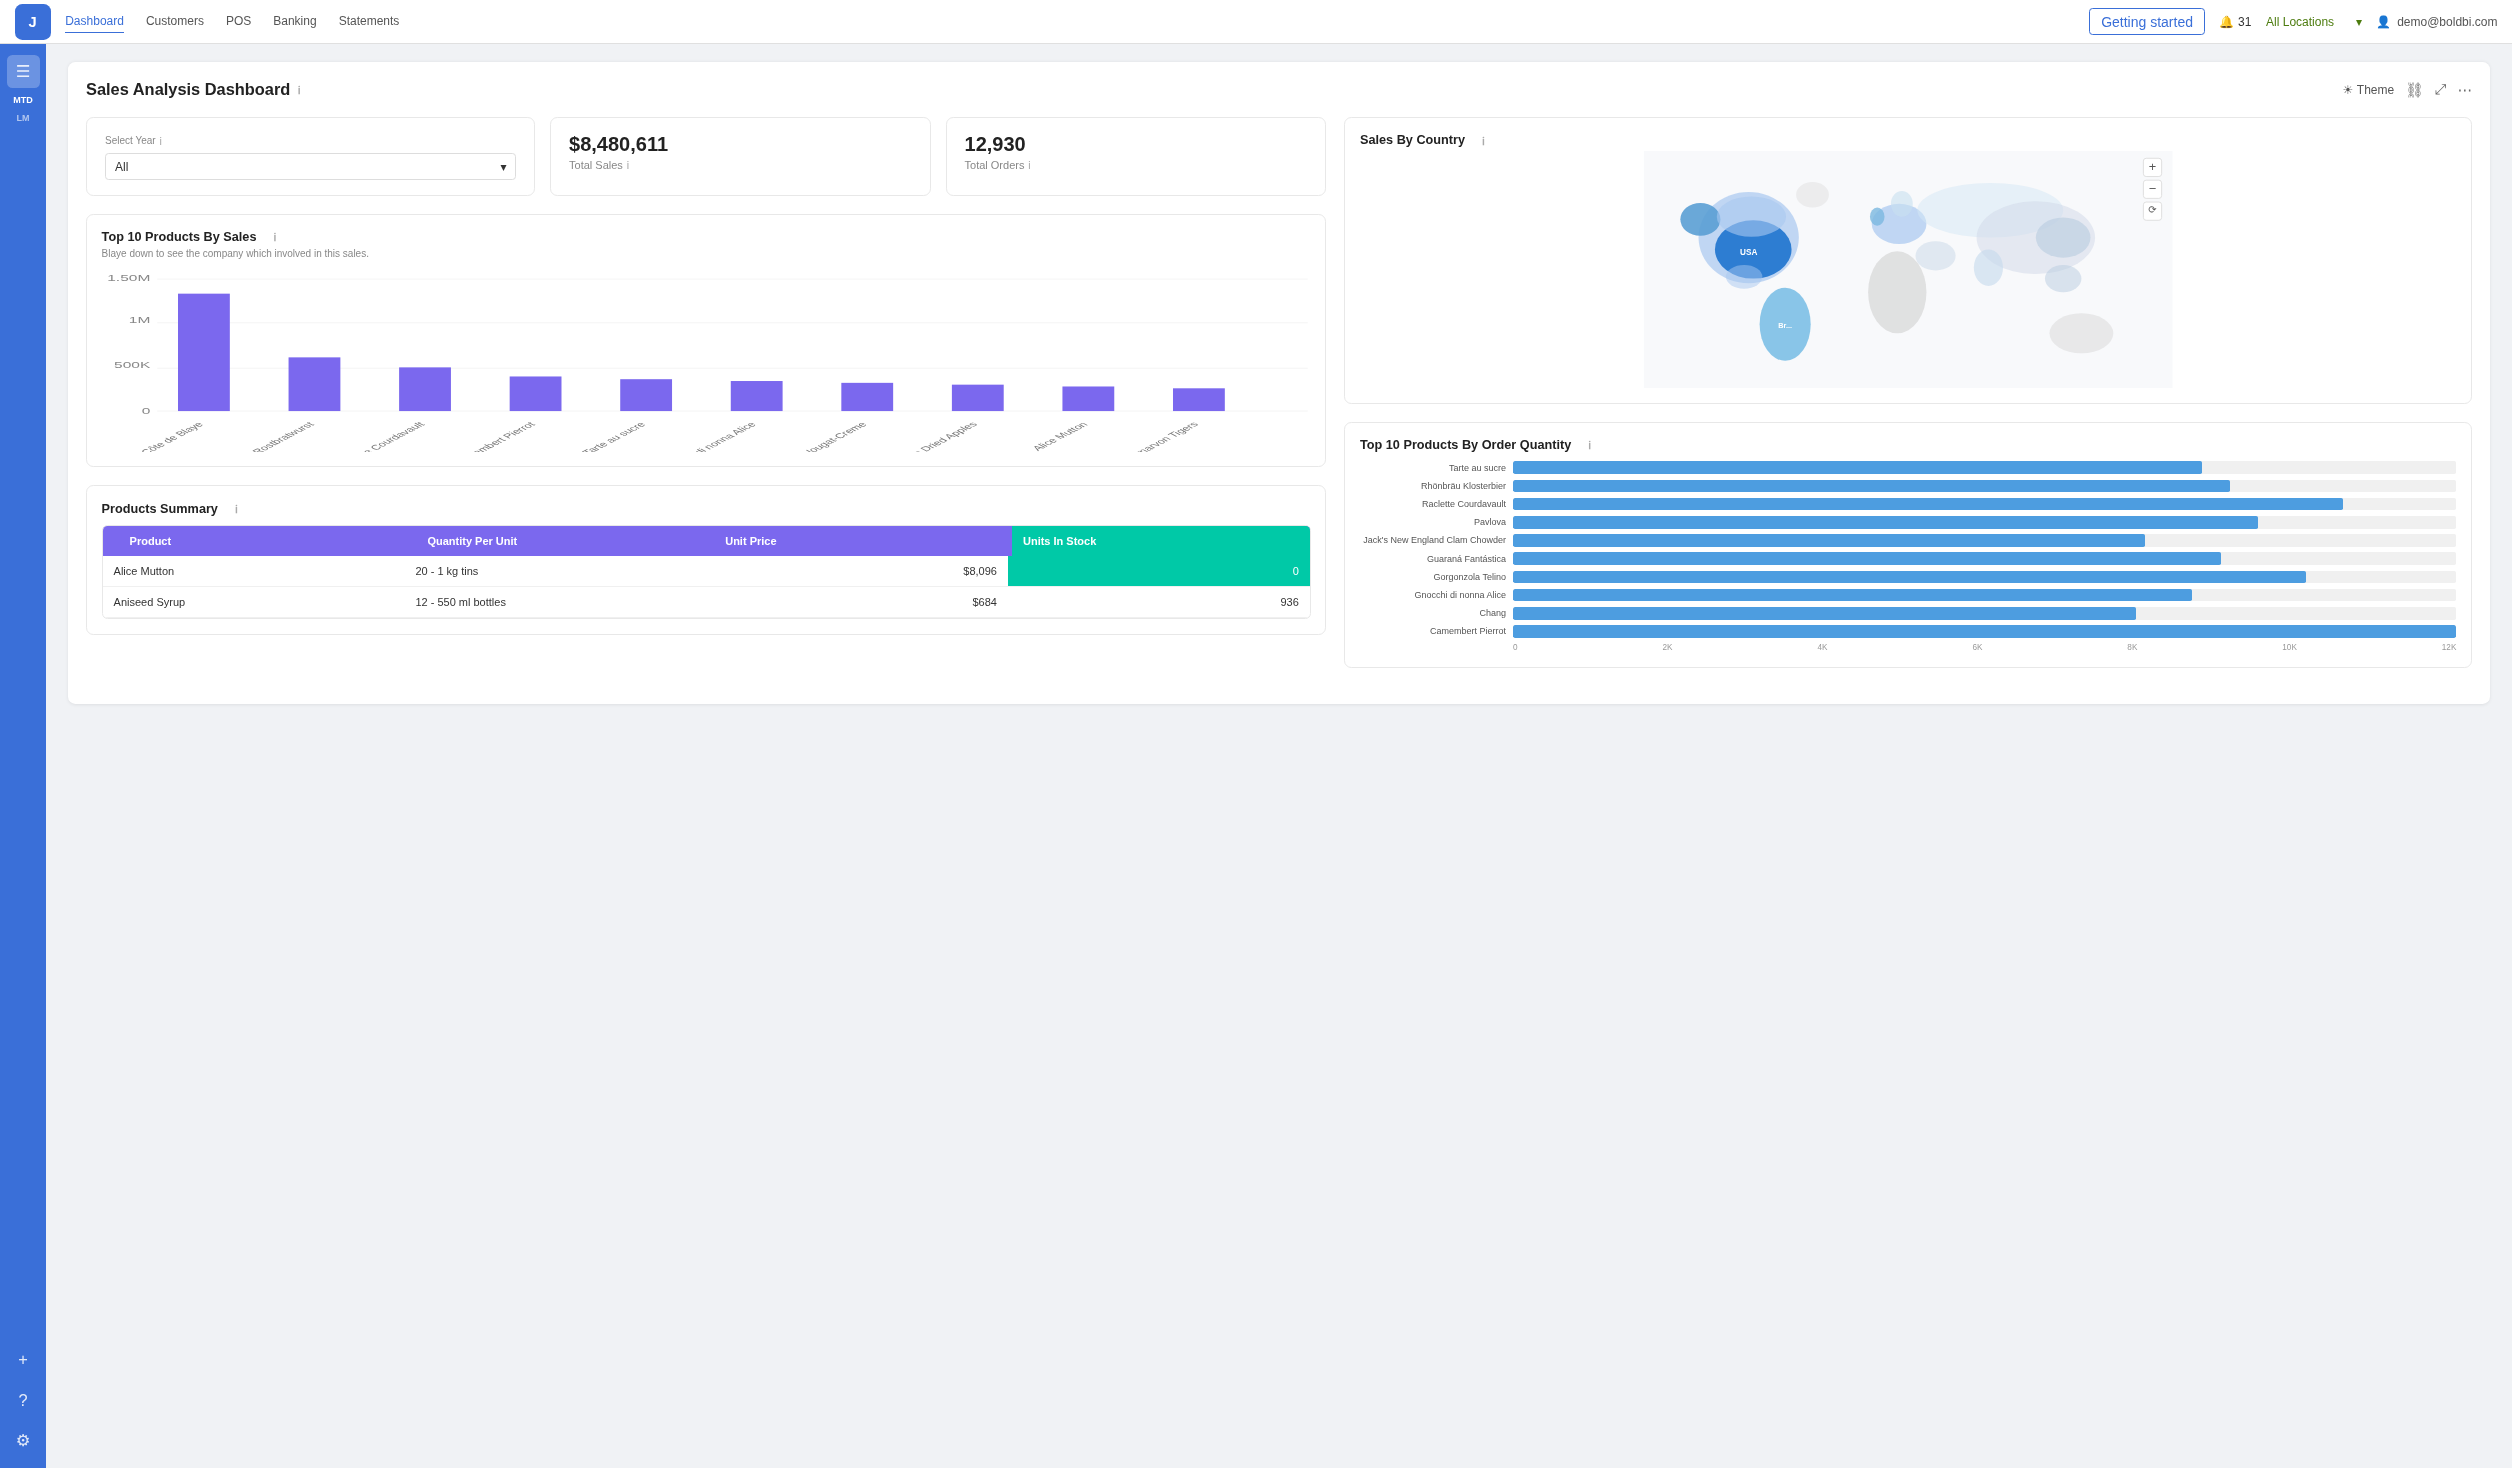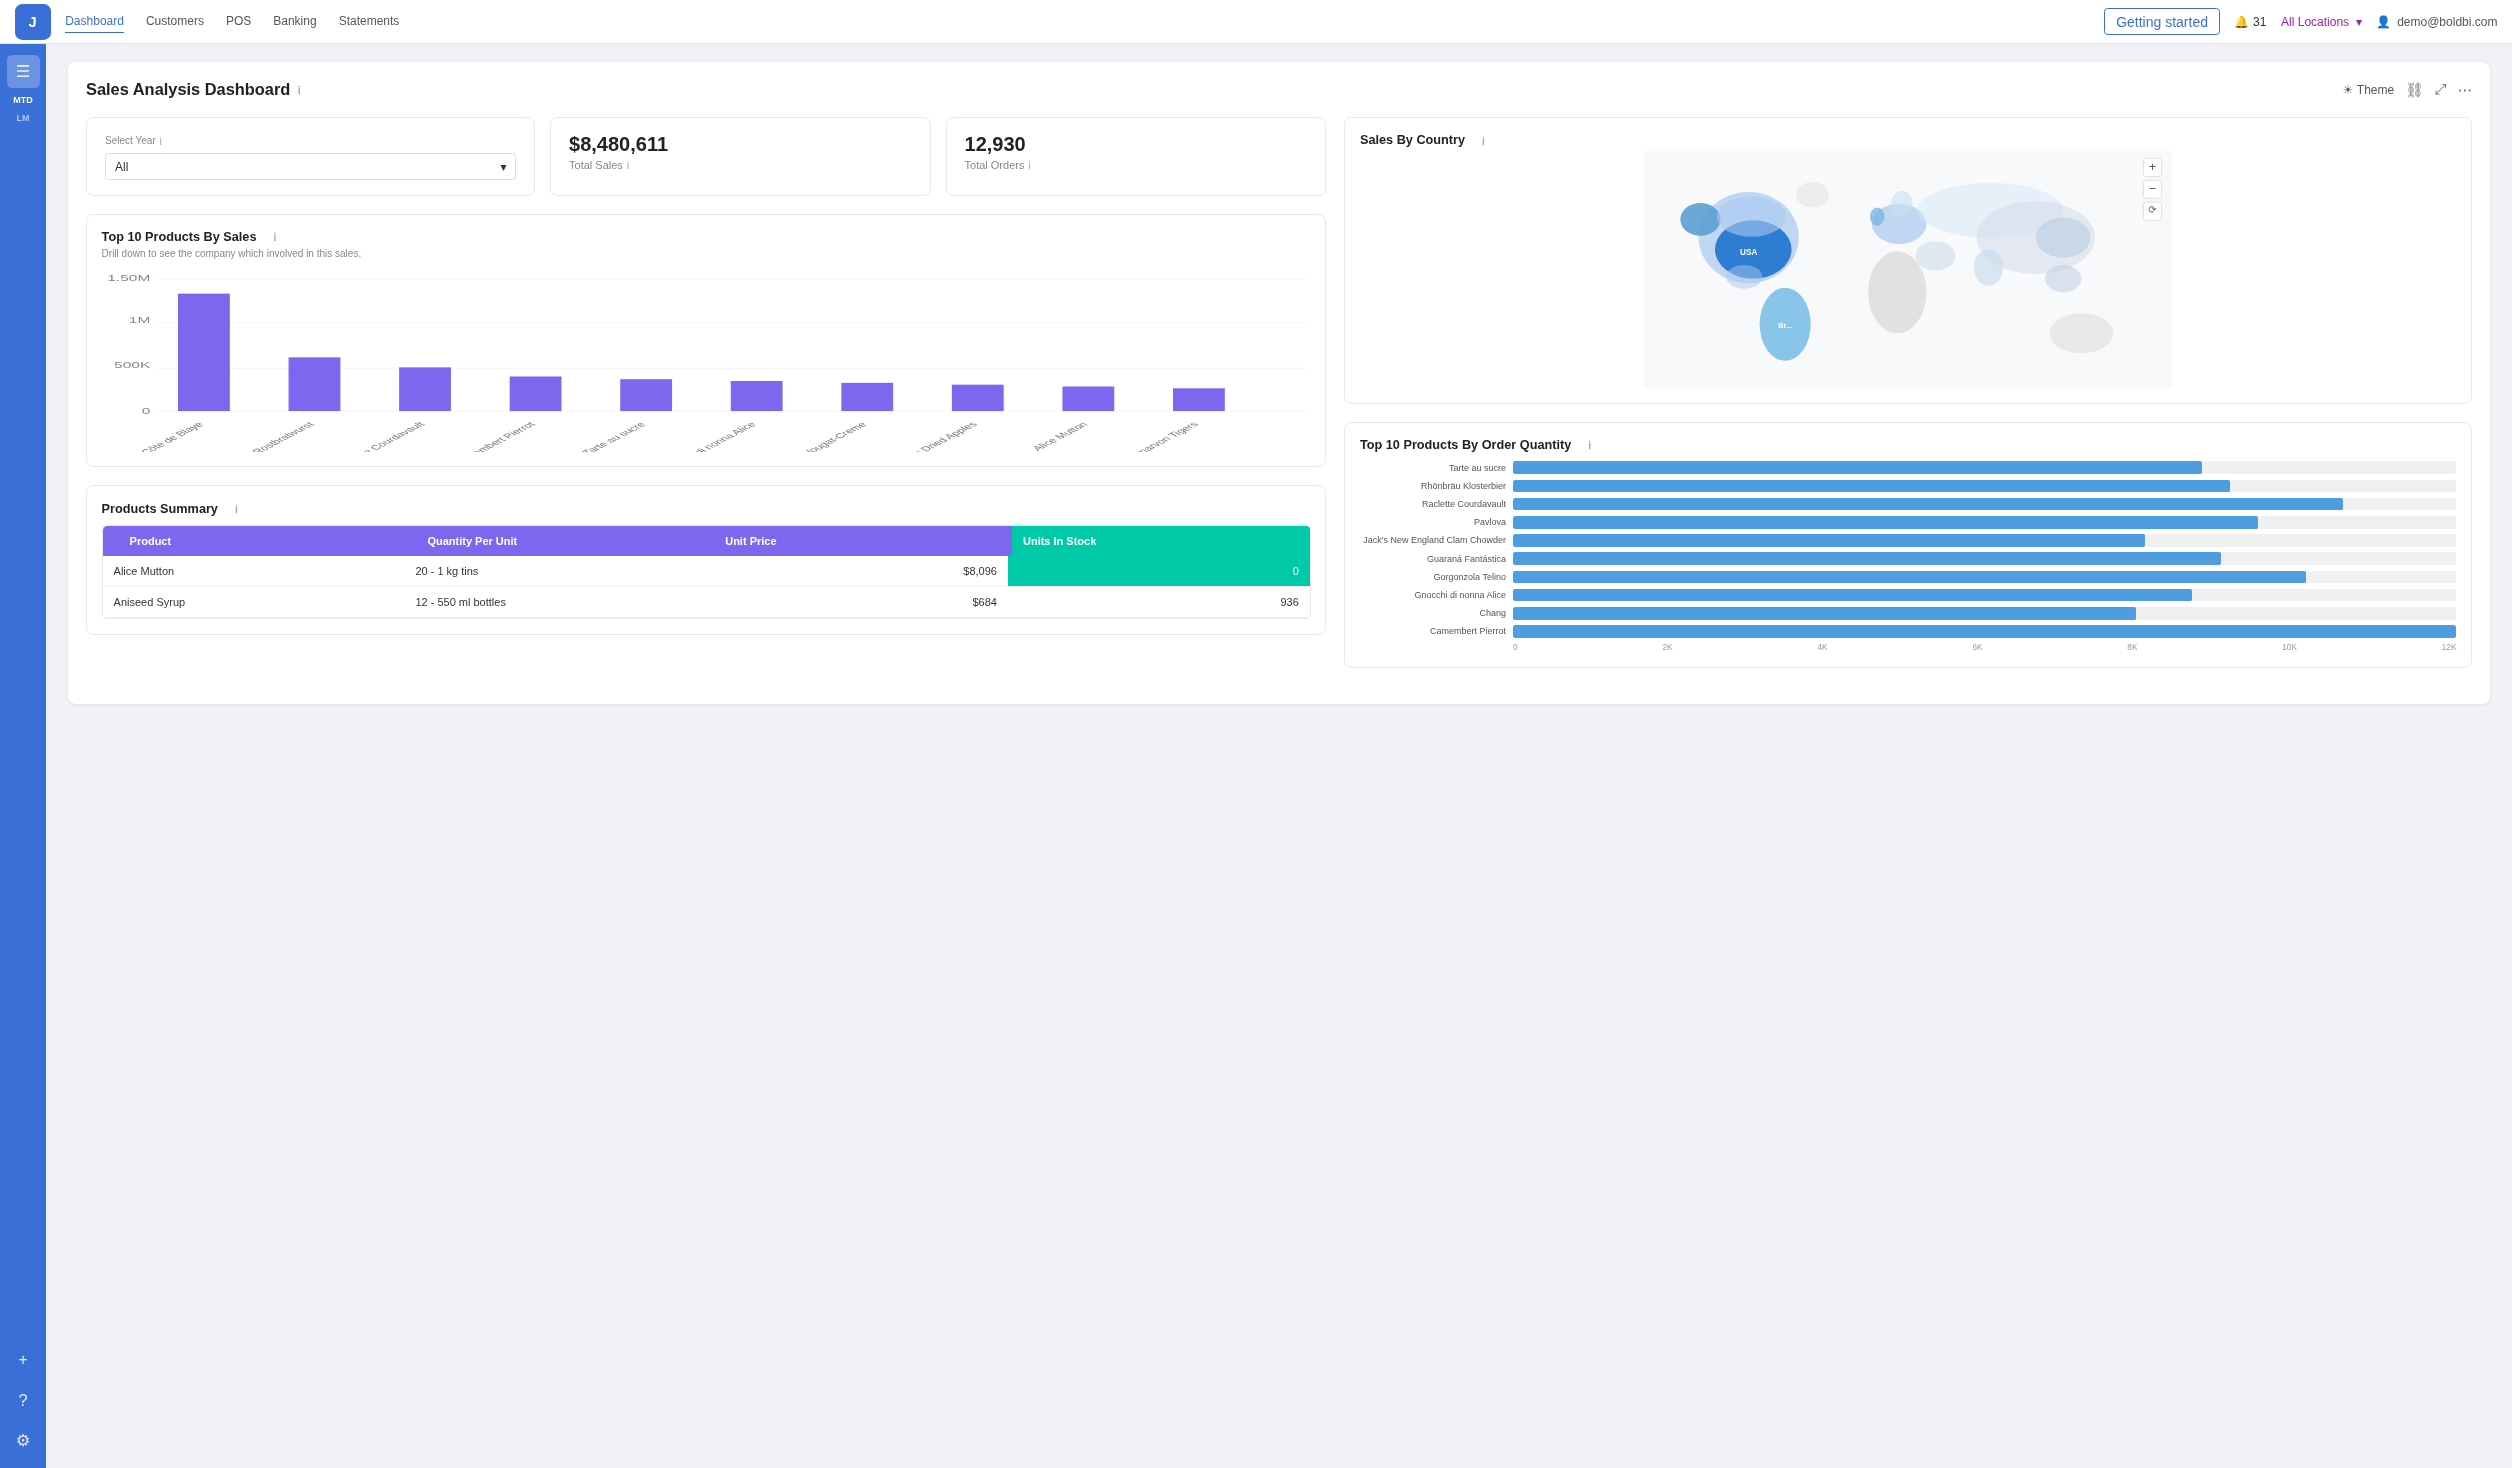--- a/index.html
+++ b/index.html
@@ -22,21 +22,21 @@
       border-bottom: 1.8px solid transparent; cursor: pointer;
     }
     .topnav .nav-links a.active { color: #3a6fd8; border-bottom-color: #3a6fd8; }
     .topnav .nav-right { display: flex; align-items: center; gap: 14.6px; }
     .topnav .getting-started-btn {
       border: 0.9px solid #3a6fd8; color: #3a6fd8; background: #fff;
       padding: 4.6px 11px; border-radius: 3.6px; cursor: pointer; font-size: 14px;
     }
     .topnav .notif { display: flex; align-items: center; gap: 3.6px; cursor: pointer; color: #333; font-size: 12px; }
     .topnav .location-select {
-      display: flex; align-items: center; gap: 7px; cursor: pointer; color: #a21caf; font-size: 12px;
+      display: flex; align-items: center; gap: 22px; cursor: pointer; color: #4d7c0f; font-size: 12px;
     }
     .topnav .user-info { display: flex; align-items: center; gap: 5.5px; color: #555; font-size: 12px; }
 
     
     .sidebar {
       position: fixed; top: 44px; left: 0; width: 46px; height: calc(100vh - 44px);
       background: #3a6fd8; display: flex; flex-direction: column; align-items: center;
       padding: 11px 0; z-index: 99; justify-content: space-between;
     }
     .sidebar-top { display: flex; flex-direction: column; align-items: center; gap: 7.3px; }
@@ -224,21 +224,21 @@
               <span class="info-icon">ℹ</span>
             </div>
           </div>
         </div>
 
         <div class="chart-card">
           <div class="chart-title">
             <span>Top 10 Products By Sales</span>
             <span class="info-icon">ℹ</span>
           </div>
-          <div class="chart-subtitle">Drill down to see the company which involved in this sales.</div>
+          <div class="chart-subtitle">Blaye down to see the company which involved in this sales.</div>
           <div class="bar-chart-container">
             <svg class="bar-chart-svg" viewBox="0 0 700 200" preserveAspectRatio="none" style="font-size:13px">
 
               <text x="28" y="12" font-size="9" fill="#888" text-anchor="end">1.50M</text>
               <text x="28" y="58" font-size="9" fill="#888" text-anchor="end">1M</text>
               <text x="28" y="108" font-size="9" fill="#888" text-anchor="end">500K</text>
               <text x="28" y="158" font-size="9" fill="#888" text-anchor="end">0</text>
 
               <line x1="32" y1="10" x2="698" y2="10" stroke="#eee" stroke-width="0.5"></line>
               <line x1="32" y1="58" x2="698" y2="58" stroke="#eee" stroke-width="0.5"></line>

